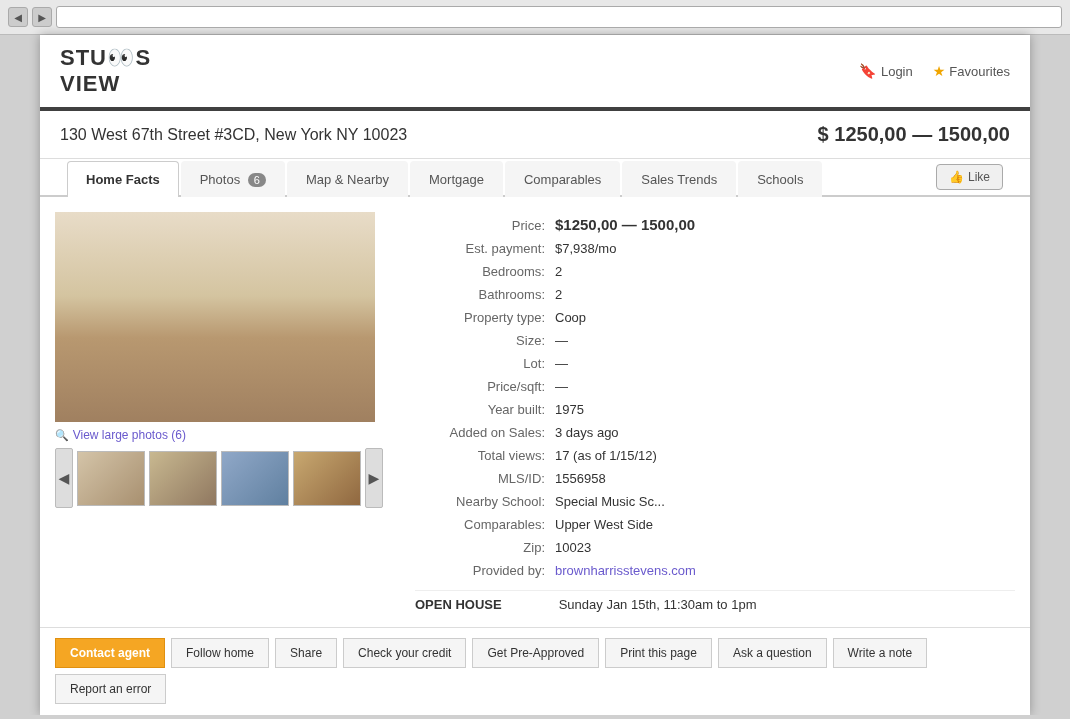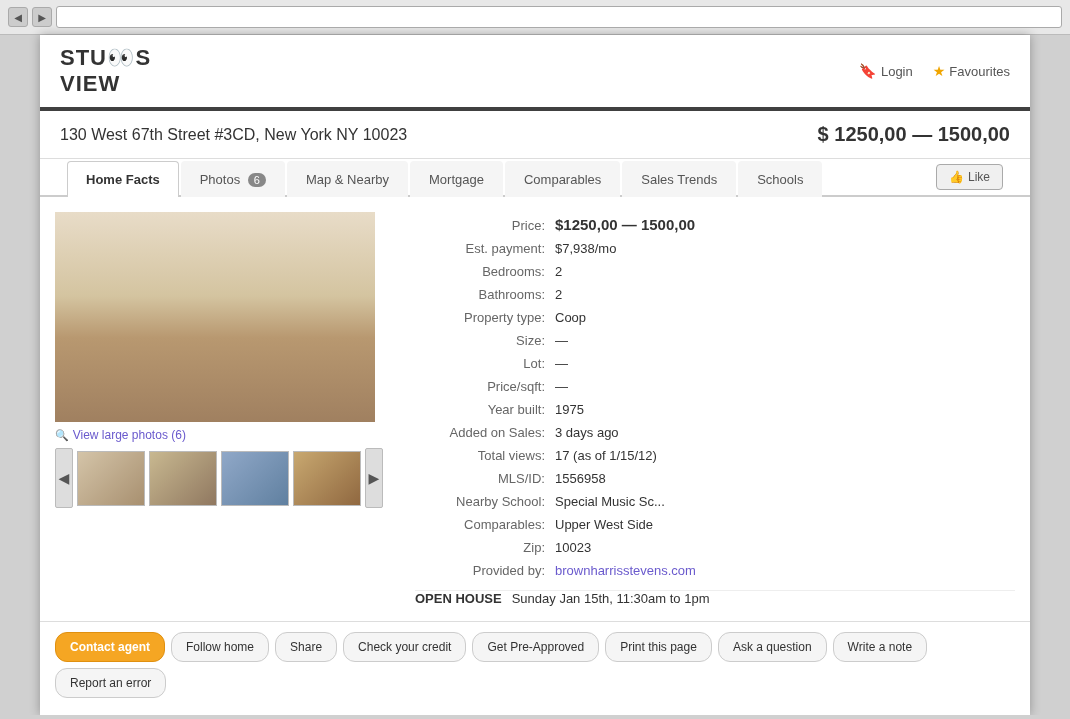--- a/index.html
+++ b/index.html
@@ -208,21 +208,23 @@
       font-size: 13px;
       color: #333;
     }
     .detail-value.price-val { font-size: 15px; font-weight: bold; color: #333; }
     .detail-value.link-val { color: #6a5acd; cursor: pointer; }
 
     .open-house-row {
       display: flex;
       align-items: baseline;
       margin-top: 8px;
+      padding-top: 6px;
       border-top: 1px solid #eee;
+      gap: 47px;
     }
     .open-house-label {
       font-weight: bold;
       color: #333;
       font-size: 13px;
       margin-right: 10px;
       white-space: nowrap;
     }
     .open-house-value { font-size: 13px; color: #333; }
 
@@ -231,21 +233,21 @@
       display: flex;
       align-items: center;
       gap: 6px;
       padding: 10px 15px;
       border-top: 1px solid #ddd;
       flex-wrap: wrap;
     }
     .btn {
       padding: 7px 14px;
       border: 1px solid #ccc;
-      border-radius: 12px;
+      border-radius: 0;
       background: #f5f5f5;
       cursor: pointer;
       font-size: 12px;
       color: #333;
       white-space: nowrap;
     }
     .btn.primary {
       background: #f5a623;
       border-color: #e09010;
       color: white;

